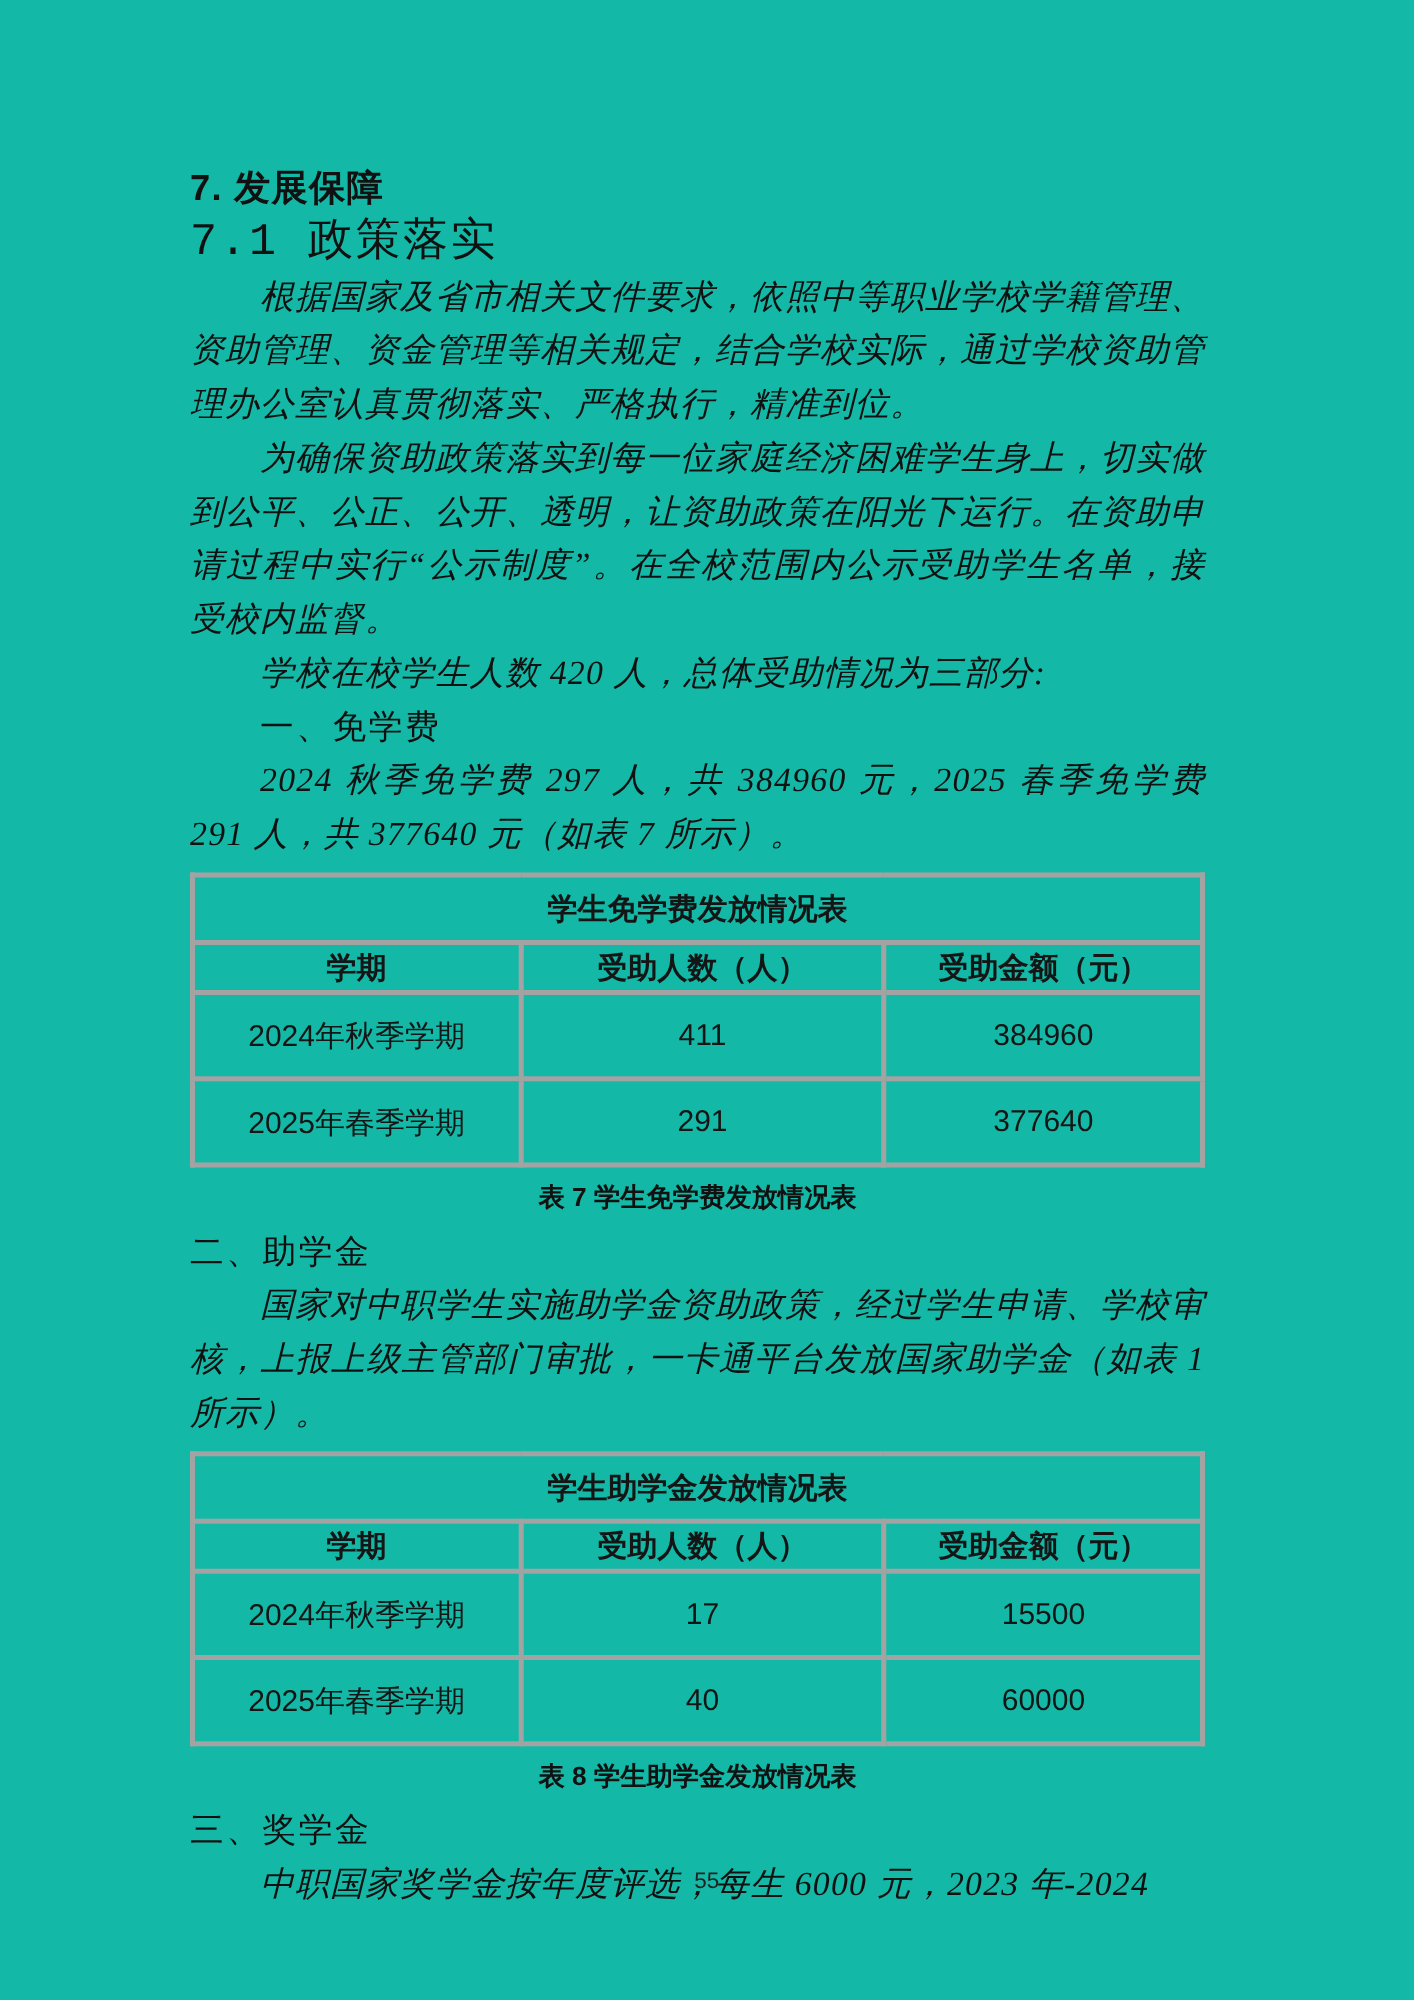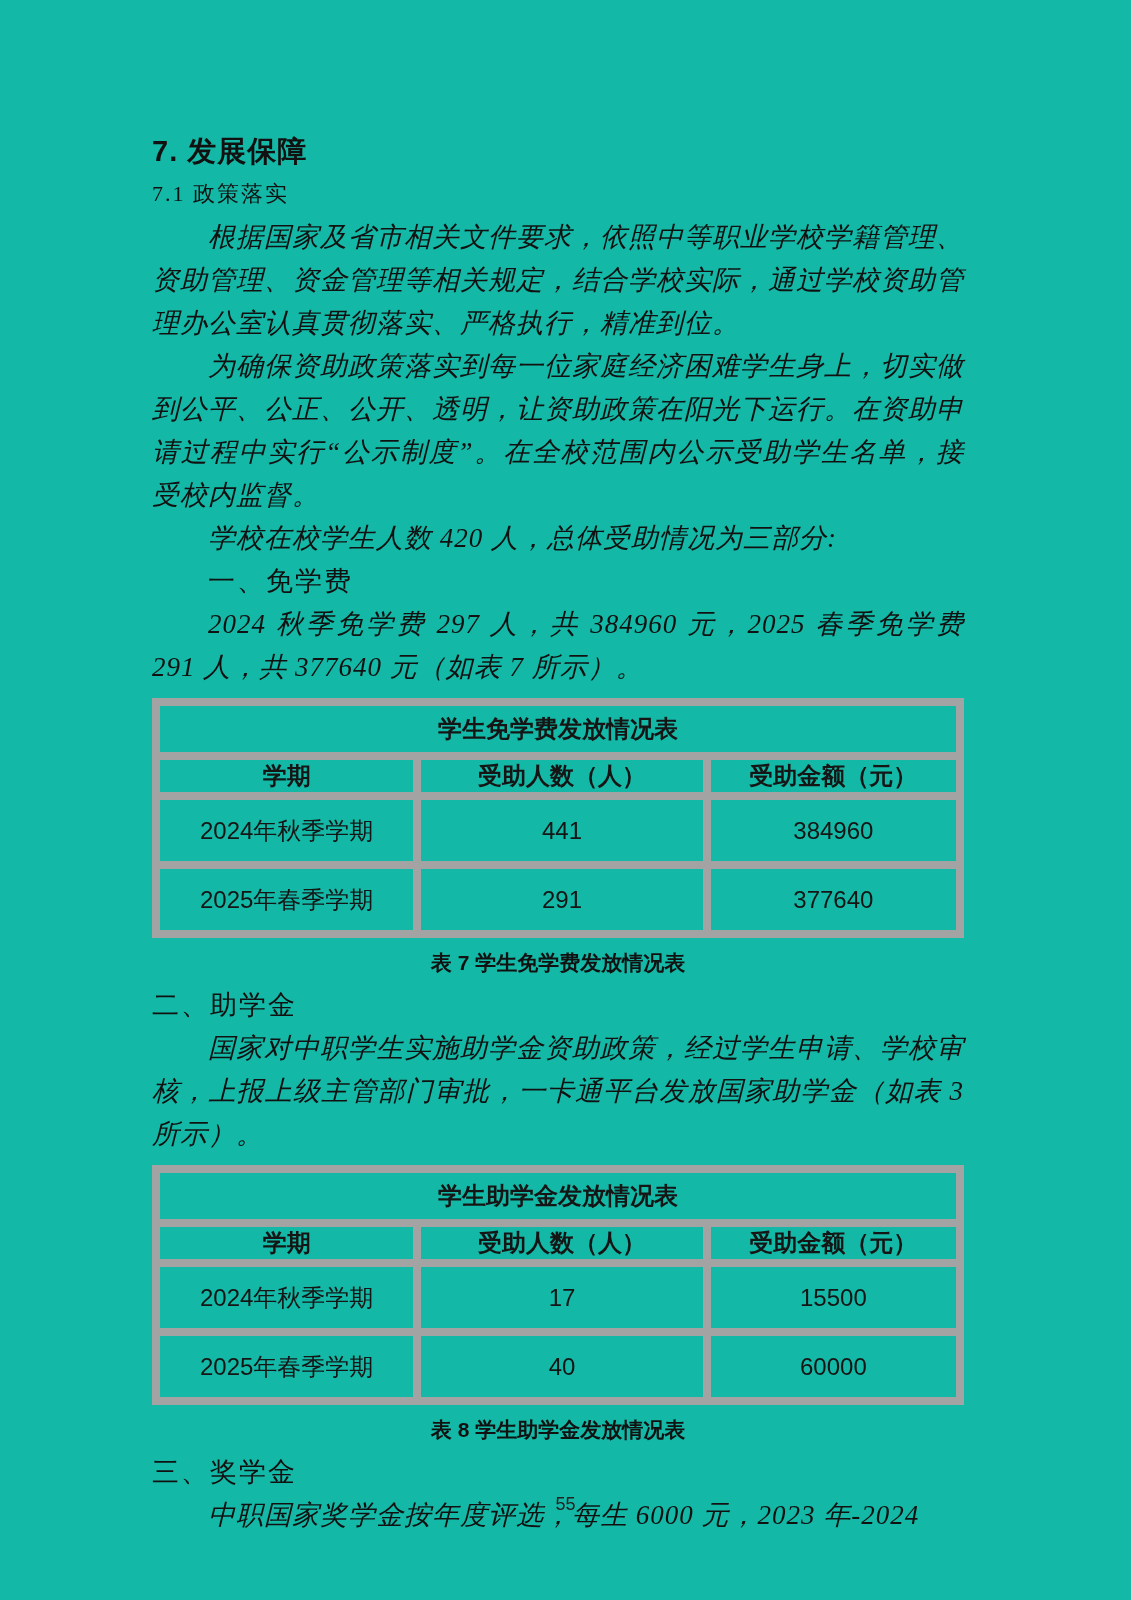--- a/index.html
+++ b/index.html
@@ -18,22 +18,22 @@
     width:812px;
   }
   .h1 {
     font-family:"Liberation Sans", sans-serif;
     font-weight:bold;
     font-size:29px;
     line-height:42px;
     letter-spacing:1px;
   }
   .h2 {
-    font-family:Liberation Serif, serif;
-    font-size:22px;
+    font-family:Liberation Mono, monospace;
+    font-size:36px;
     line-height:44px;
     letter-spacing:2px;
   }
   .para {
     font-family:"Liberation Serif", serif;
     font-size:27px;
     line-height:43px;
     text-indent:56px;
     text-align:justify;
     letter-spacing:1px;
@@ -48,21 +48,21 @@
   }
   table.doc-table {
     width:100%;
     border-collapse:collapse;
     table-layout:fixed;
     margin-top:9px;
     font-family:"Liberation Sans", sans-serif;
     color:#151515;
   }
   table.doc-table td, table.doc-table th {
-    border:8px solid #a3a3a3;
+    border:4px solid #a3a3a3;
     text-align:center;
     vertical-align:middle;
     font-size:24px;
   }
   td.t-title {
     height:54px;
     font-weight:bold;
     font-size:24px;
   }
   table.doc-table th {
@@ -120,34 +120,34 @@
         <tr>
           <td class="t-title" colspan="3">学生免学费发放情况表</td>
         </tr>
         <tr>
           <th>学期</th>
           <th>受助人数（人）</th>
           <th>受助金额（元）</th>
         </tr>
         <tr>
           <td class="t-cell">2024年秋季学期</td>
-          <td class="t-cell">441</td>
+          <td class="t-cell">411</td>
           <td class="t-cell">384960</td>
         </tr>
         <tr>
           <td class="t-cell">2025年春季学期</td>
           <td class="t-cell">291</td>
           <td class="t-cell">377640</td>
         </tr>
       </tbody>
     </table>
     <div class="table-caption">表 7 学生免学费发放情况表</div>
 
     <div class="subitem" style="text-indent:0;">二、助学金</div>
-    <p class="para">国家对中职学生实施助学金资助政策，经过学生申请、学校审核，上报上级主管部门审批，一卡通平台发放国家助学金（如表 3 所示）。</p>
+    <p class="para">国家对中职学生实施助学金资助政策，经过学生申请、学校审核，上报上级主管部门审批，一卡通平台发放国家助学金（如表 1 所示）。</p>
 
     <table class="doc-table">
       <colgroup>
         <col class="col-semester">
           <col class="col-count">
           <col class="col-amount">
       </colgroup>
       <tbody>
         <tr>
           <td class="t-title" colspan="3">学生助学金发放情况表</td>

